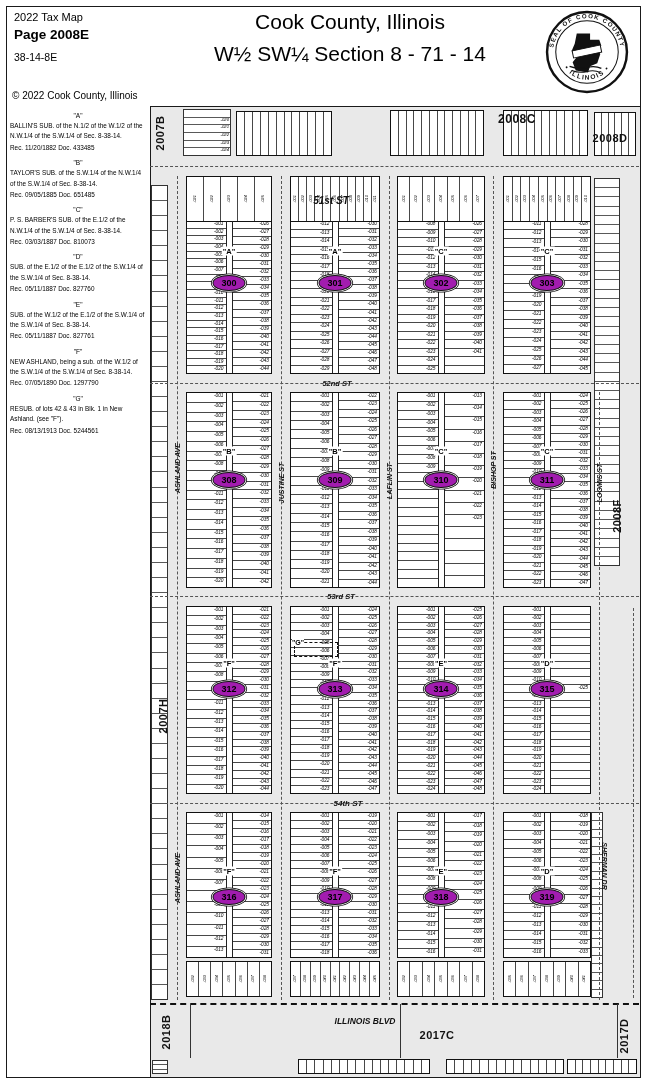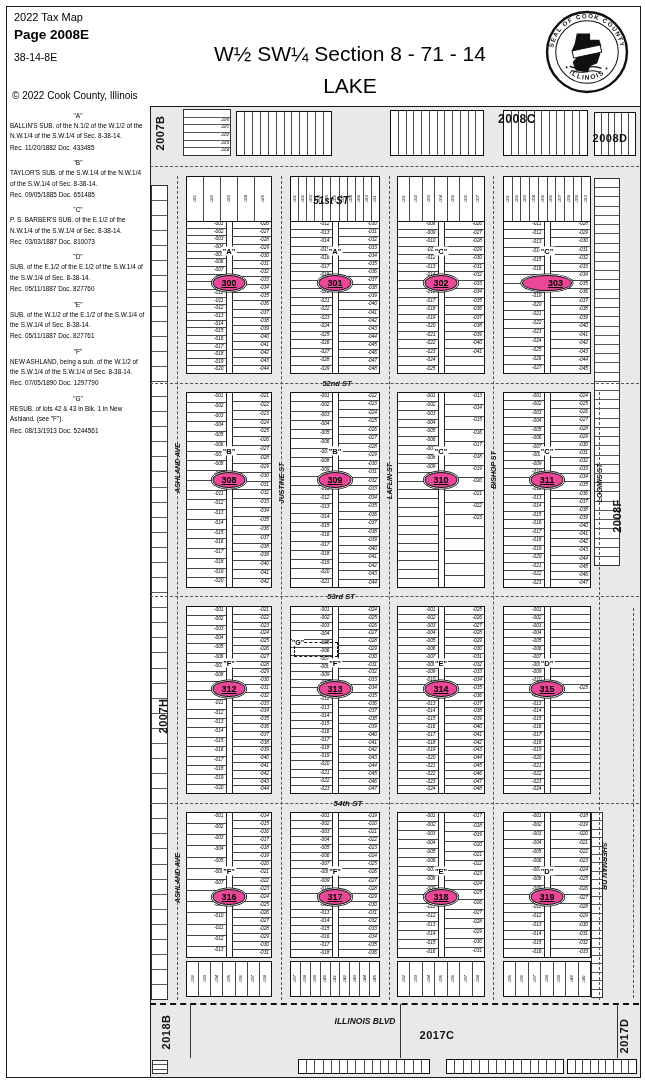--- a/index.html
+++ b/index.html
@@ -32,24 +32,24 @@
   .alley{width:5px;border-left:0.8px solid #222;border-right:0.8px solid #222;}
   .lot{flex:1;border-top:0.5px solid rgba(0,0,0,.72);font-size:4.8px;font-style:italic;
        text-align:right;padding-right:2px;line-height:1.25;overflow:hidden;color:#000;}
   .lot:first-child{border-top:none;}
   .vstrip{position:absolute;left:0;right:0;top:0;display:flex;border-bottom:1px solid #111;}
   .vslot{flex:1;border-left:0.5px solid rgba(0,0,0,.72);position:relative;overflow:hidden;}
   .vslot:first-child{border-left:none;}
   .vslot span{position:absolute;left:50%;top:50%;transform:translate(-50%,-50%) rotate(-90deg);
        font-size:3.8px;font-style:italic;white-space:nowrap;}
   .block-number{position:absolute;left:50%;transform:translate(-50%,-50%);width:31px;height:14px;
-       background:#ec4899;border:1.4px solid #111;border-radius:50%;
+       background:#a21caf;border:1.4px solid #111;border-radius:50%;
        box-shadow:0 0 0 0.8px #fff, 0 0 0 1.6px #111;
        display:flex;align-items:center;justify-content:center;
-       font-size:9px;font-weight:bold;z-index:4;text-decoration:underline;}
+       font-size:9px;font-weight:bold;z-index:4;}
   .block-letter{position:absolute;left:50%;transform:translate(-50%,-50%);
        background:#fff;padding:0 1px;font-size:7.5px;font-weight:bold;z-index:3;white-space:nowrap;}
   .g-box{position:absolute;border:1px dashed #111;z-index:3;background:transparent;}
   .g-box span{position:absolute;left:-3px;top:-4px;background:#fff;font-size:7px;font-weight:bold;}
   .strip-box{position:absolute;background:#fff;border:1px solid #111;box-sizing:border-box;display:flex;}
   .rows-box{position:absolute;background:#fff;border:1px solid #333;box-sizing:border-box;
        display:flex;flex-direction:column;}
   .mrow{flex:1;border-top:0.5px solid rgba(0,0,0,.65);font-size:4.2px;font-style:italic;
        text-align:right;padding-right:1px;overflow:hidden;line-height:1.1;}
   .mrow:first-child{border-top:none;}
@@ -62,22 +62,22 @@
 </head>
 <body>
 
 <div id="page">
   <div id="frame"></div>
 
   <div class="hl" id="hdr-doctype">2022 Tax Map</div>
   <div class="hl" id="hdr-page">Page 2008E</div>
   <div class="hl" id="hdr-code">38-14-8E</div>
   <div class="hl" id="hdr-copy">© 2022 Cook County, Illinois</div>
+  <div class="title" id="title1">Cook County, Illinois</div>
   <div class="title" id="title2">W½ SW¼ Section 8 - 71 - 14</div>
-  <div class="title" id="title3">LAKE</div>
 
   <svg style="position:absolute;left:545px;top:10px;" width="84" height="84" viewBox="0 0 82 82">
     <circle cx="41" cy="41" r="39" fill="#fff" stroke="#111" stroke-width="2.4"></circle>
     <circle cx="41" cy="41" r="30.5" fill="#fff" stroke="#111" stroke-width="1"></circle>
     <defs>
       <path id="sealTopArc" d="M 8,41 A 33,33 0 1 1 74,41" fill="none"></path>
       <path id="sealBotArc" d="M 14,41 A 27,27 0 0 0 68,41" fill="none"></path>
     </defs>
     <text font-size="6" font-weight="bold" letter-spacing="1.2" fill="#111" font-family="Liberation Sans, sans-serif">
       <textPath href="#sealTopArc" startOffset="50%" text-anchor="middle">SEAL OF COOK COUNTY</textPath>
@@ -424,21 +424,21 @@
             <div class="lot">-038</div>
             <div class="lot">-039</div>
             <div class="lot">-040</div>
             <div class="lot">-041</div>
             <div class="lot">-042</div>
             <div class="lot">-043</div>
             <div class="lot">-044</div>
             <div class="lot">-045</div>
           </div>
         </div>
-        <div class="block-number" style="top: 54%; padding-left: 17px;">303</div>
+        <div class="block-number" style="top: 54%;">303</div>
         <div class="block-letter" style="top: 38%;">"C"</div>
       </div>
       <div class="map-block" style="left: 186px; top: 392px; width: 86px; height: 196px;">
         <div class="lot-columns" style="top: 0px;">
           <div class="lot-col">
             <div class="lot">-001</div>
             <div class="lot">-002</div>
             <div class="lot">-003</div>
             <div class="lot">-004</div>
             <div class="lot">-005</div>

